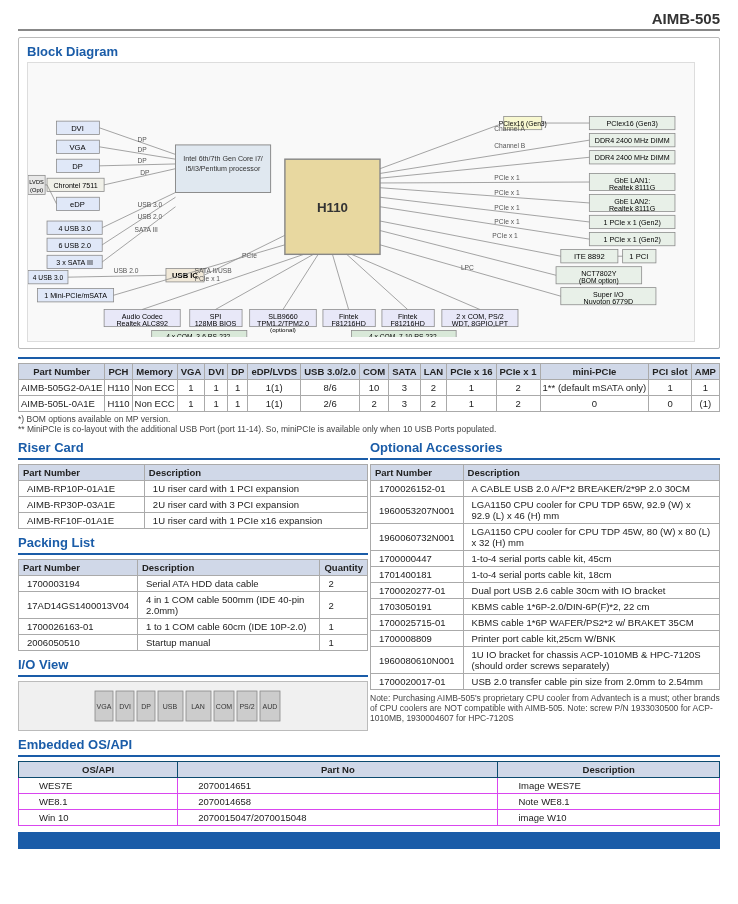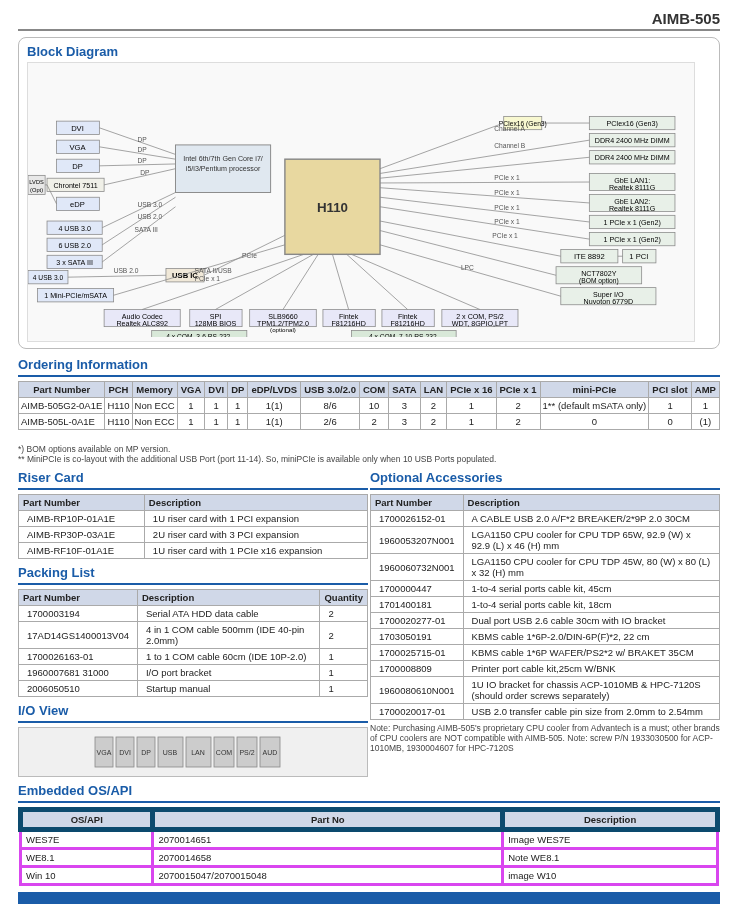--- a/index.html
+++ b/index.html
@@ -22,21 +22,21 @@
       font-size: 15px;
       font-weight: bold;
       color: #333;
       padding-bottom: 2px;
       border-bottom: 2px solid #888;
       margin-bottom: 6px;
     }
     
     .block-diagram-section {
       border: 1.5px solid #bbb;
-      border-radius: 8px;
+      border-radius: 2px;
       padding: 6px 24px 6px 8px;
       margin-bottom: 8px;
     }
     .block-diagram-img {
       width: 100%;
       background: #f9f9f9;
       border: 1px solid #ddd;
       min-height: 280px;
       display: flex;
       align-items: center;
@@ -57,21 +57,21 @@
       padding: 2px 3px;
       text-align: center;
       font-weight: bold;
     }
     .ordering-table td {
       border: 1px solid #aaa;
       padding: 2px 2px;
       text-align: center;
     }
     .ordering-table td:first-child { text-align: left; }
-    .footnote { font-size: 8.5px; color: #444; margin-top: 14px; }
+    .footnote { font-size: 8.5px; color: #444; margin-top: 2px; }
 
     
     .two-col { display: flex; gap: 2px; margin-bottom: 6px; }
     .col-left { flex: 1; }
     .col-right { flex: 1; }
 
     
     .sub-table {
       width: 100%;
       border-collapse: collapse;
@@ -100,26 +100,26 @@
 
     
     .embedded-section { margin-bottom: 6px; }
     .embedded-table {
       width: 100%;
       border-collapse: collapse;
       font-size: 9.5px;
     }
     .embedded-table th {
       background: #d0d8e8;
-      border: 5px solid #0c4a6e;
+      border: 1px solid #0c4a6e;
       padding: 2px 4px;
     }
     .embedded-table td {
-      border: 3px solid #d946ef;
-      padding: 2px 4px;
+      border: 1px solid #d946ef;
+      padding: 2px 20px;
     }
 
     
     .online-bar {
       background: #1a5ca8;
       color: #fff;
       text-align: center;
       font-size: 10px;
       padding: 3px 0;
       margin-top: 4px;
@@ -312,21 +312,20 @@
         <rect x="340" y="270" width="110" height="12" fill="#d8e8d8" stroke="#888" stroke-width="0.8"></rect>
         <text x="395" y="279" text-anchor="middle" font-size="7">4 x COM, 7-10 RS-232,</text>
 
         <text x="180" y="287" text-anchor="middle" font-size="6.5">COM3 RS-232/422/485</text>
         <text x="395" y="287" text-anchor="middle" font-size="6.5">COM7 RS-232/422/485</text>
       </svg>
     </div>
   </div>
 
   <div class="ordering-section">
-    <div class="section-title-blue">Ordering Information</div>
     <div class="section-divider"></div>
     <table class="ordering-table">
       <thead>
         <tr id="ordering-header-row">
             <th>Part Number</th>
             <th>PCH</th>
             <th>Memory</th>
             <th>VGA</th>
             <th>DVI</th>
             <th>DP</th>
@@ -435,25 +434,20 @@
                 <td>2</td>
               </tr>
               <tr>
                 <td>17AD14GS1400013V04</td>
                 <td>4 in 1 COM cable 500mm (IDE 40-pin 2.0mm)</td>
                 <td>2</td>
               </tr>
               <tr>
                 <td>1700026163-01</td>
                 <td>1 to 1 COM cable 60cm (IDE 10P-2.0)</td>
-                <td>1</td>
-              </tr>
-              <tr>
-                <td>1960007681 31000</td>
-                <td>I/O port bracket</td>
                 <td>1</td>
               </tr>
               <tr>
                 <td>2006050510</td>
                 <td>Startup manual</td>
                 <td>1</td>
               </tr>
             </tbody>
         </table>
       </div>

